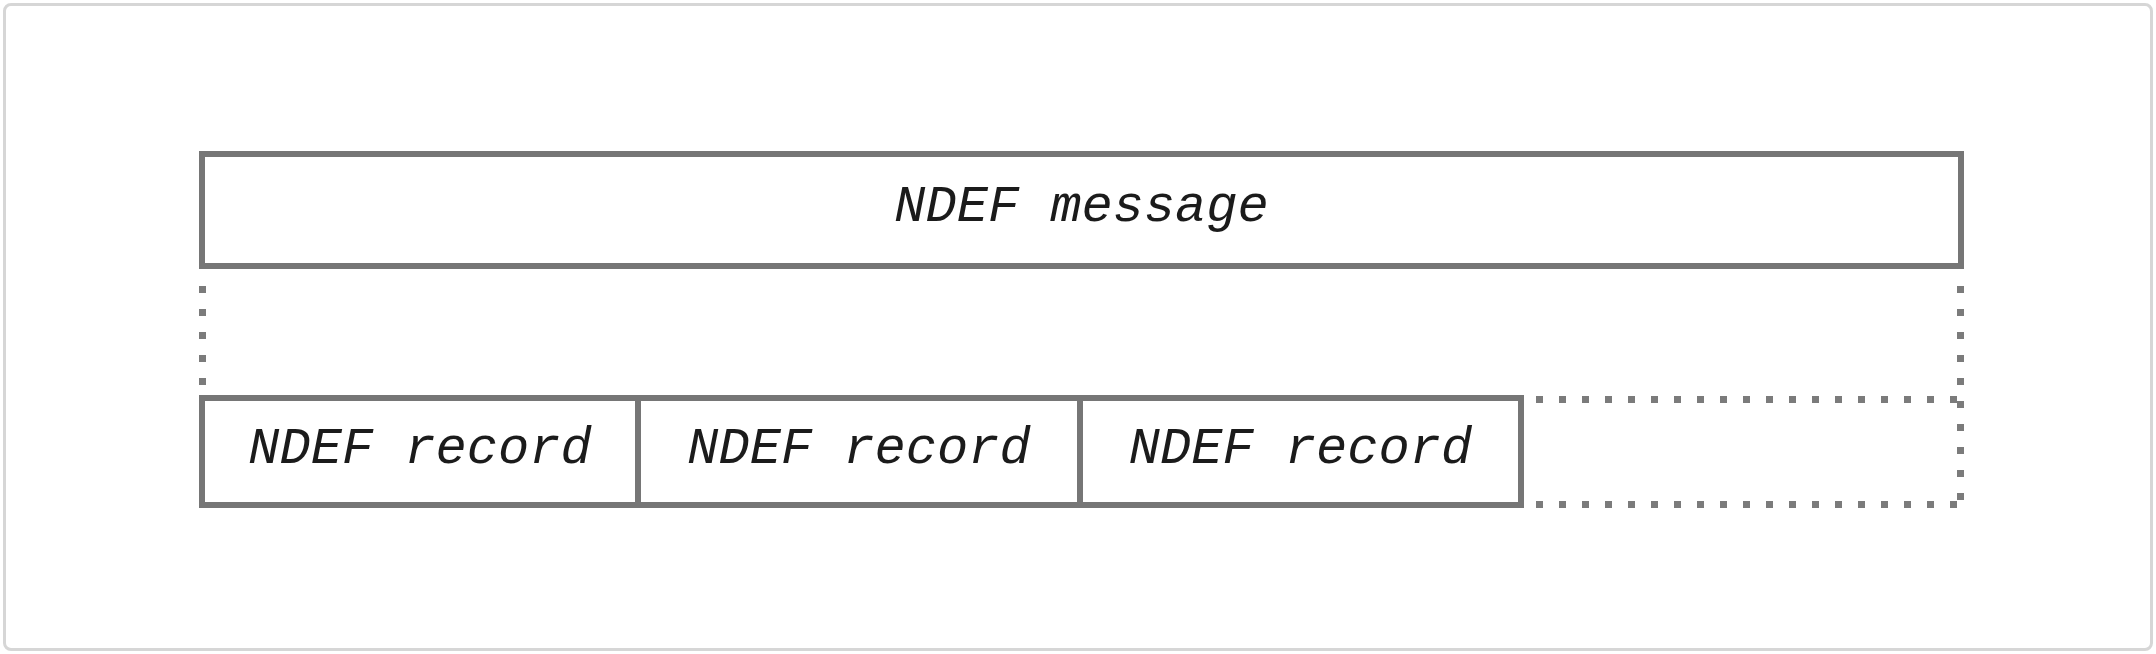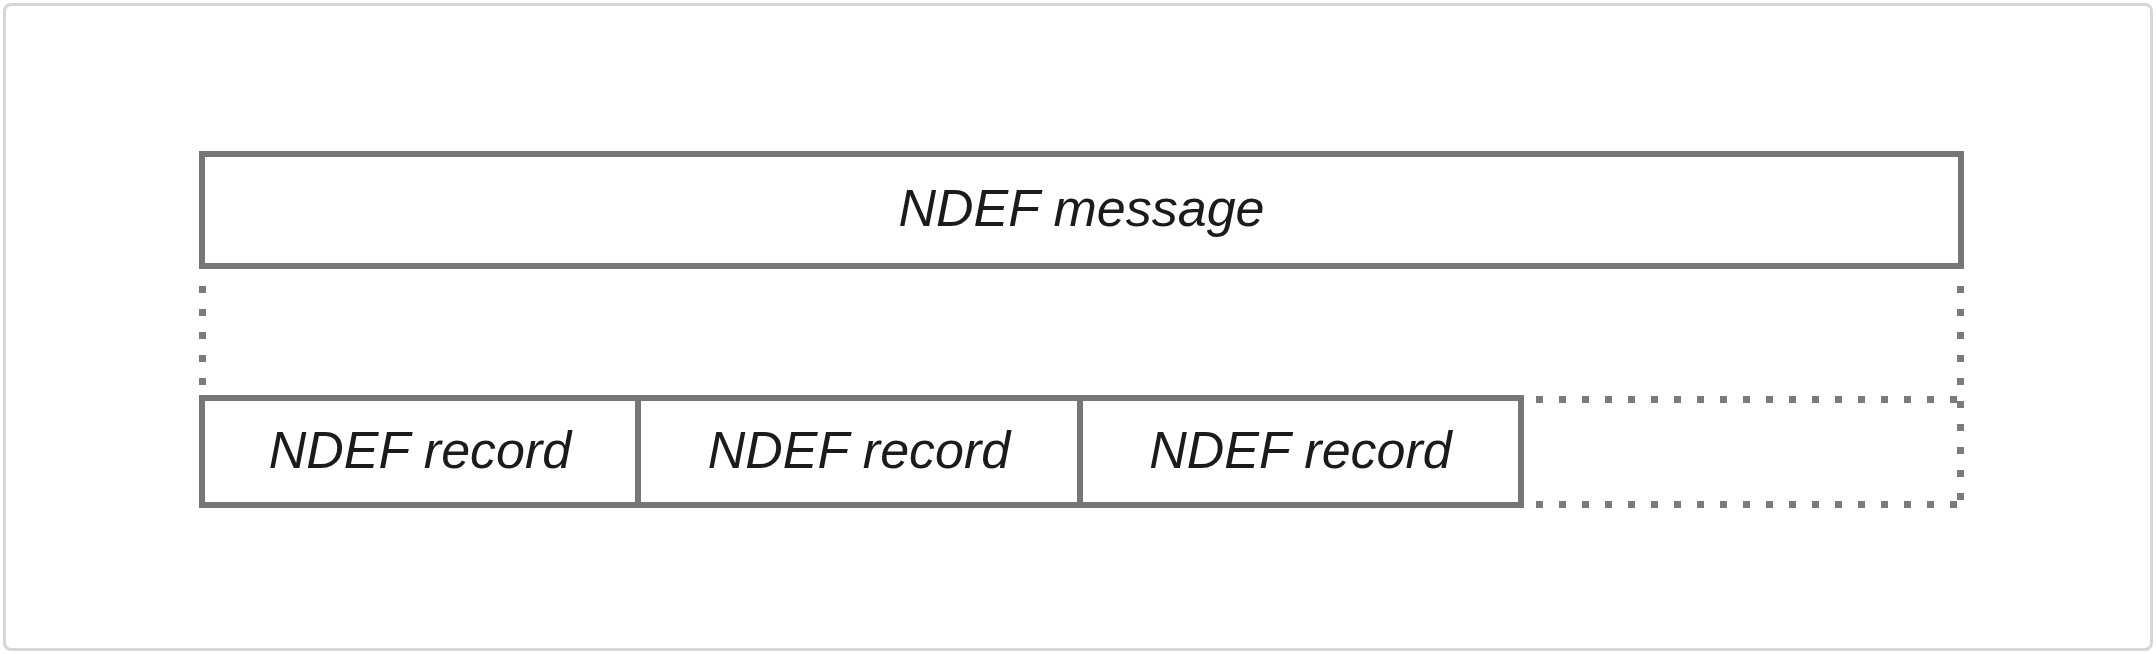--- a/index.html
+++ b/index.html
@@ -24,20 +24,21 @@
     border-radius:8px;
     background:var(--background);
   }
   .box{
     position:absolute;
     border:6px solid var(--box-border);
     background:#ffffff;
     display:flex;
     align-items:center;
     justify-content:center;
+    font-family:Liberation Mono, monospace;
   }
   .box-label{
     font-style:italic;
     font-size:52px;
     color:var(--text);
     white-space:nowrap;
     line-height:1;
     padding-bottom:4px;
   }
   #message-box{

